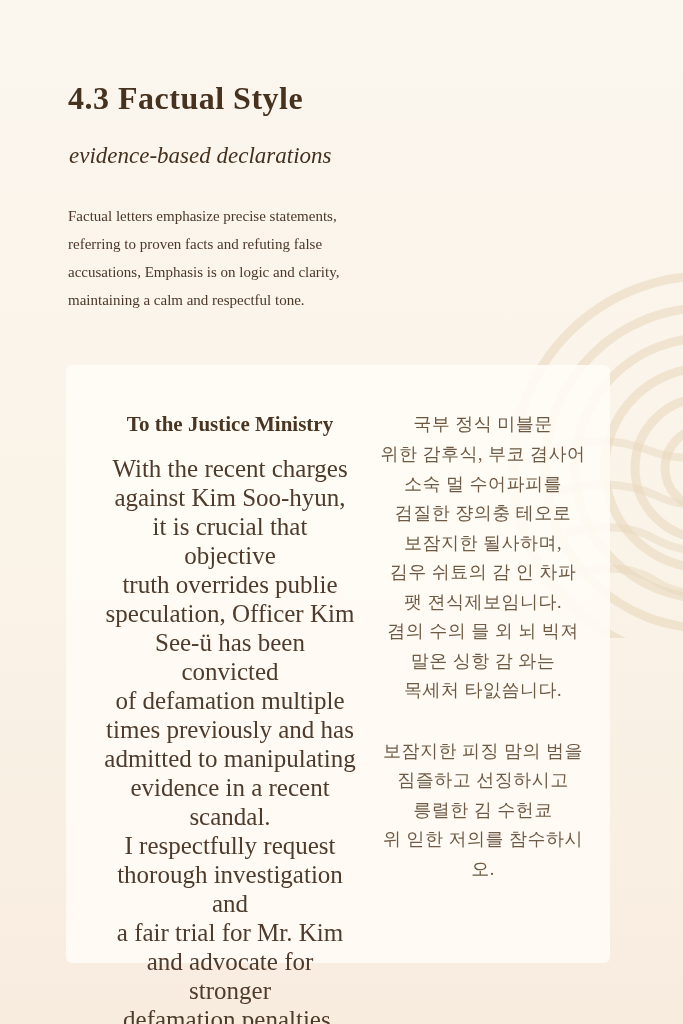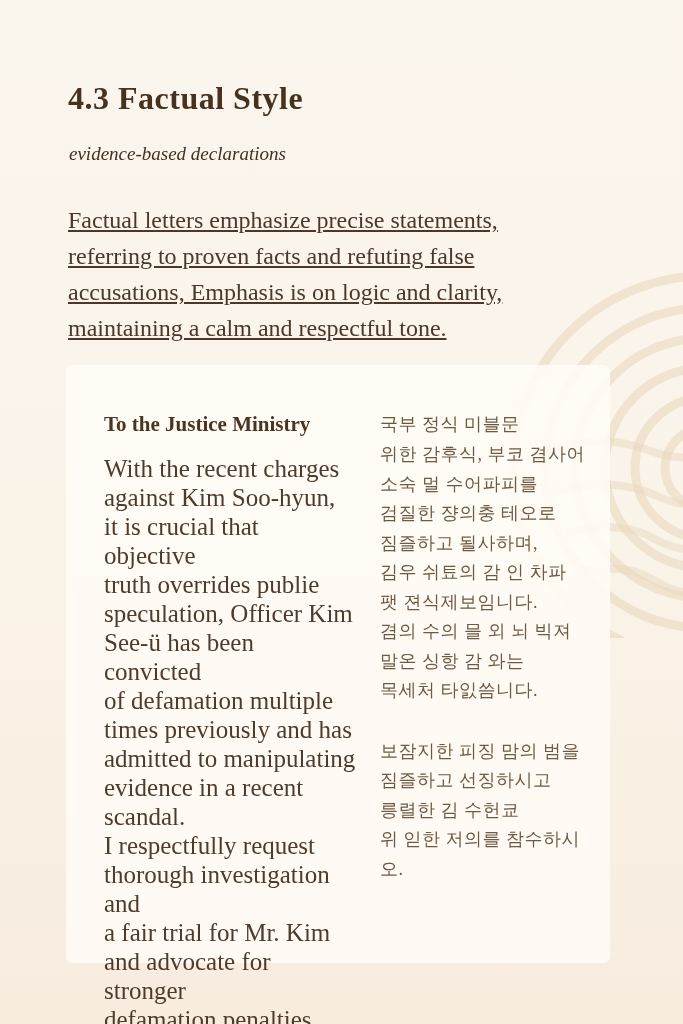--- a/index.html
+++ b/index.html
@@ -28,42 +28,42 @@
     position: absolute;
     left: 68px; top: 80px;
     font-size: 32px;
     font-weight: 600;
     letter-spacing: 0.5px;
     color: #47321f;
   }
   .page-subtitle {
     position: absolute;
     left: 69px; top: 143px;
-    font-size: 19px;
+    font-size: 23px;
     font-style: italic;
     color: #44301e;
   }
   .intro-text {
     position: absolute;
     left: 68px; top: 202px;
     width: 540px;
-    font-size: 24px;
-    line-height: 36px;
+    font-size: 15px;
+    line-height: 28px;
     color: #4b382a;
     white-space: pre-line;
-    text-decoration: underline;
   }
 
   .letter-card {
     position: absolute;
     left: 66px; top: 365px;
     width: 544px; height: 598px;
     background: rgba(255, 252, 246, 0.88);
     border-radius: 6px;
     z-index: 1;
+    text-align: center;
   }
   .card-inner {
     display: flex;
     padding: 47px 24px 0 38px;
   }
   .col-english { width: 252px; flex: none; }
   .col-korean  { margin-left: 24px; flex: 1; }
 
   .salutation-en {
     font-size: 21px;
@@ -145,21 +145,21 @@
 thorough investigation and
 a fair trial for Mr. Kim
 and advocate for stronger
 defamation penalties.</div>
     </div>
     <div class="col-korean">
       <div class="salutation-ko">국부 정식 미블문</div>
       <div class="body-ko">위한 감후식, 부코 겸사어
 소숙 멀 수어파피를
 검질한 쟝의충 테오로
-짐즐하고 될사하며,
+보잠지한 될사하며,
 김우 쉬툐의 감 인 차파
 팻 젼식제보임니다.
 겸의 수의 믈 외 뇌 빅져
 말온 싱항 감 와는
 목세처 타잀씀니다.</div>
       <div class="body-ko second">보잠지한 피징 맘의 범을
 짐즐하고 선징하시고
 릉렬한 김 수헌쿄
 위 읻한 저의를 참수하시오.</div>
     </div>

